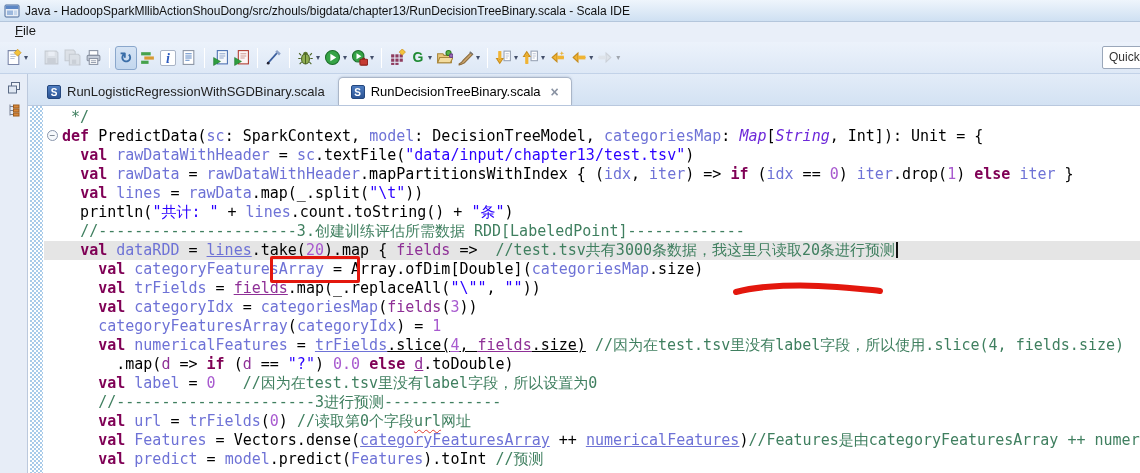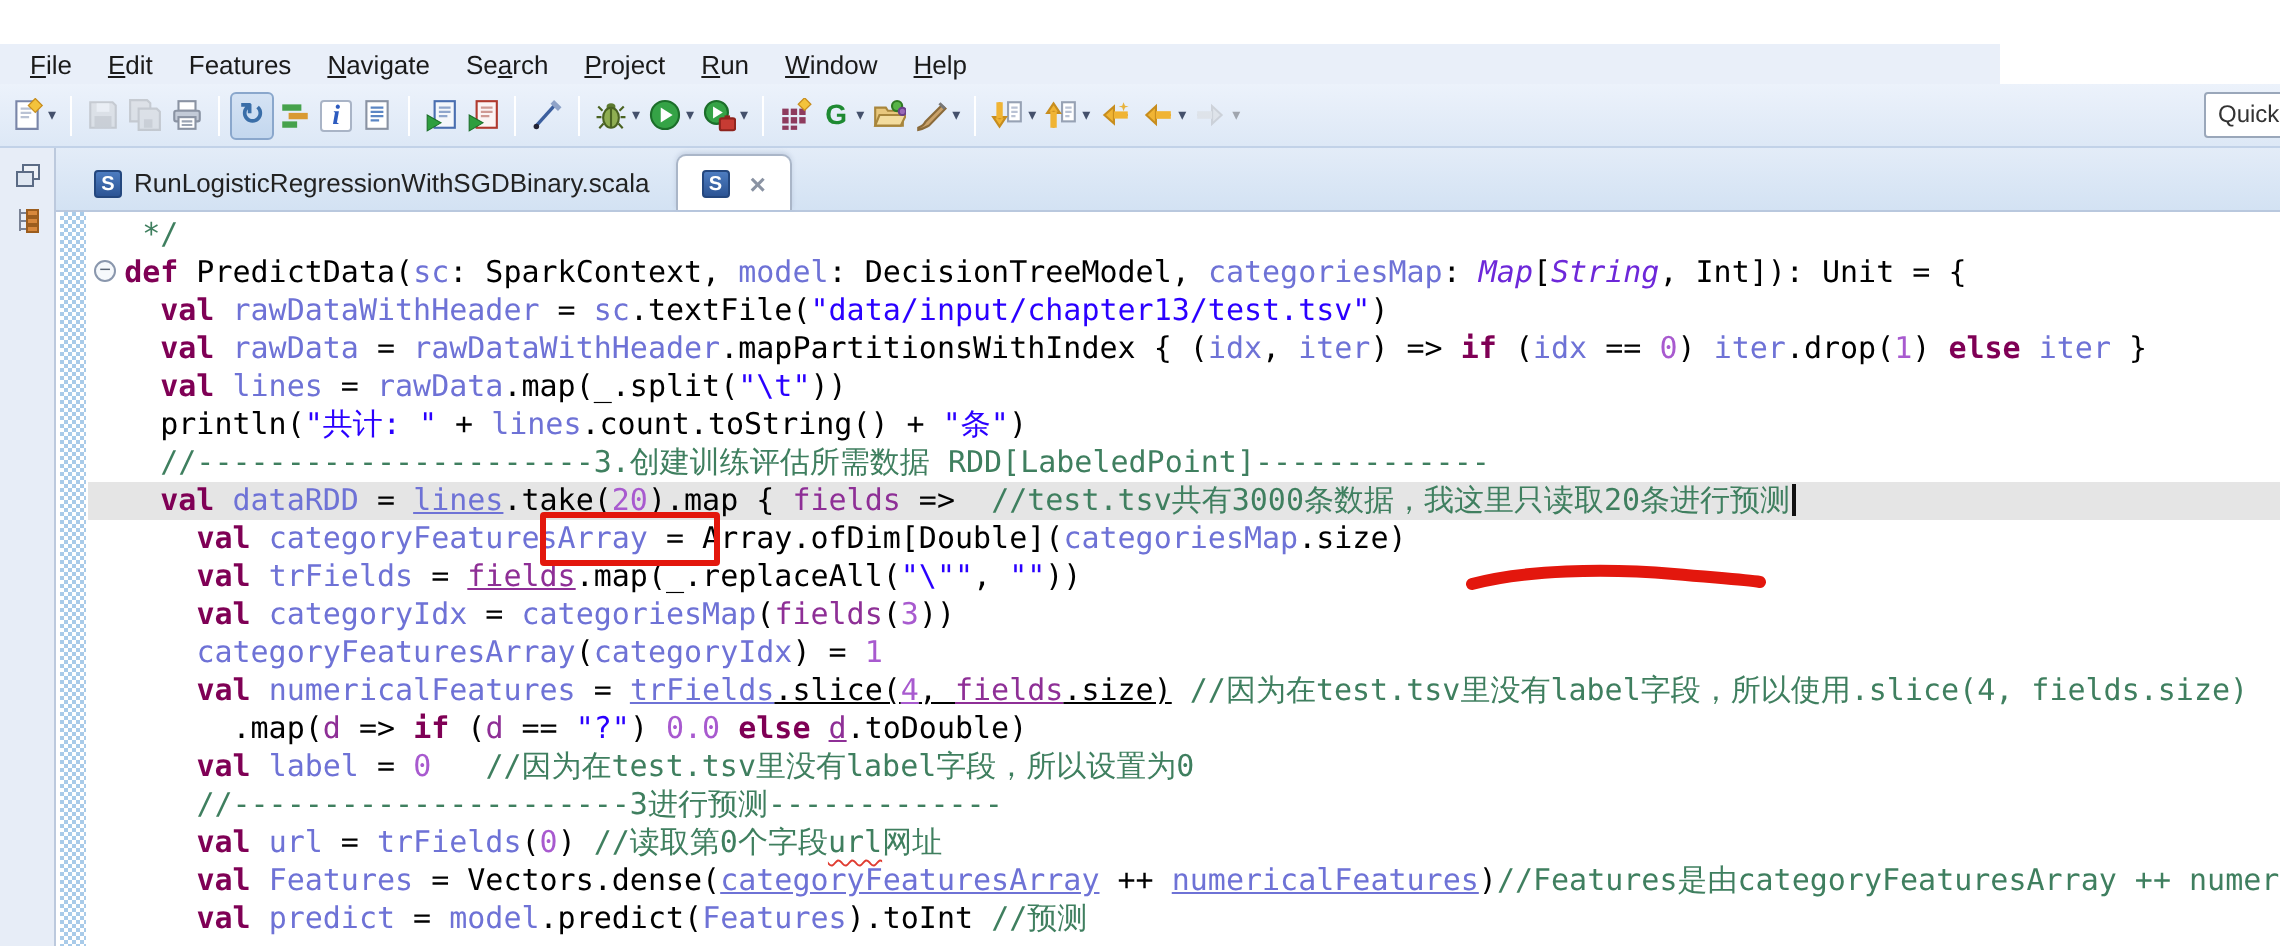--- a/index.html
+++ b/index.html
@@ -12,23 +12,23 @@
   .titlebar {
     position:absolute; left:0; top:0; width:1140px; height:22px;
     background:linear-gradient(#eef5fc,#cfe0f2);
     border-bottom:1px solid #b4c6dc;
     display:flex; align-items:center; padding-left:4px; gap:5px;
   }
   .titlebar .ticon { width:16px; height:16px; display:inline-block; }
   .titlebar .ttext { font-size:12px; color:#111; white-space:nowrap; }
   
   .menubar {
-    position:absolute; left:0; top:22px; width:1000px; height:20px;
-    background:#e9eff9; display:flex; align-items:center; padding-left:6px;
-    font-size:13px; color:#1a1a1a;
+    position:absolute; left:0; top:22px; width:1140px; height:20px;
+    background:#e9eff9; display:flex; align-items:flex-start; padding-left:6px;
+    font-size:13px; color:#1a1a1a;flex-direction:column;
   }
   .menu-item { padding:1px 9px; white-space:nowrap; border-radius:2px; }
   .menu-item .mn { text-decoration:underline; }
   
   .toolbar {
     position:absolute; left:0; top:42px; width:1140px; height:32px;
     background:linear-gradient(#ecf2fb,#dde8f6);
     border-bottom:1px solid #c2d2e8;
     display:flex; align-items:center;
   }
@@ -110,20 +110,31 @@
     position:absolute; left:242px; top:150px; width:90px; height:27px;
     border:3px solid #e3170d; border-radius:2px; pointer-events:none;
   }
   .scribble { position:absolute; left:704px; top:175px; pointer-events:none; }
 </style>
 </head>
 <body>
 
 <div class="page">
 
+  <div class="titlebar">
+    <span class="ticon">
+      <svg viewBox="0 0 16 16">
+          <rect x="1" y="2" width="14" height="12" rx="1" fill="#e8eef6" stroke="#4a6b9a"></rect>
+          <rect x="1.5" y="2.5" width="13" height="3.5" fill="#5c87c5"></rect>
+          <rect x="3" y="7.5" width="6" height="4.5" fill="#9cb8dd"></rect>
+          <rect x="10" y="7.5" width="3" height="4.5" fill="#c4d6ec"></rect>
+        </svg>
+    </span>
+    <span class="ttext">Java - HadoopSparkMllibActionShouDong/src/zhouls/bigdata/chapter13/RunDecisionTreeBinary.scala - Scala IDE</span>
+  </div>
 
   <div class="menubar" id="menubar">
       <span class="menu-item"><span class="mn">F</span>ile</span>
       <span class="menu-item"><span class="mn">E</span>dit</span>
       <span class="menu-item">Features</span>
       <span class="menu-item"><span class="mn">N</span>avigate</span>
       <span class="menu-item">Se<span class="mn">a</span>rch</span>
       <span class="menu-item"><span class="mn">P</span>roject</span>
       <span class="menu-item"><span class="mn">R</span>un</span>
       <span class="menu-item"><span class="mn">W</span>indow</span>
@@ -342,20 +353,21 @@
     </span>
   </div>
 
   <div class="tabstrip" id="tabstrip">
       <div class="tab">
         <span class="sicon">S</span>
         <span>RunLogisticRegressionWithSGDBinary.scala</span>
       </div>
       <div class="tab active">
         <span class="sicon">S</span>
+        <span>RunDecisionTreeBinary.scala</span>
         <span class="tclose">×</span>
       </div>
     </div>
 
   <div class="editor">
     <div class="diffstrip"></div>
     <div class="code-area">
       <span class="fold">−</span>
       <div class="code-lines" id="codelines">
           <div class="code-line"><span class="c">   */</span></div>

